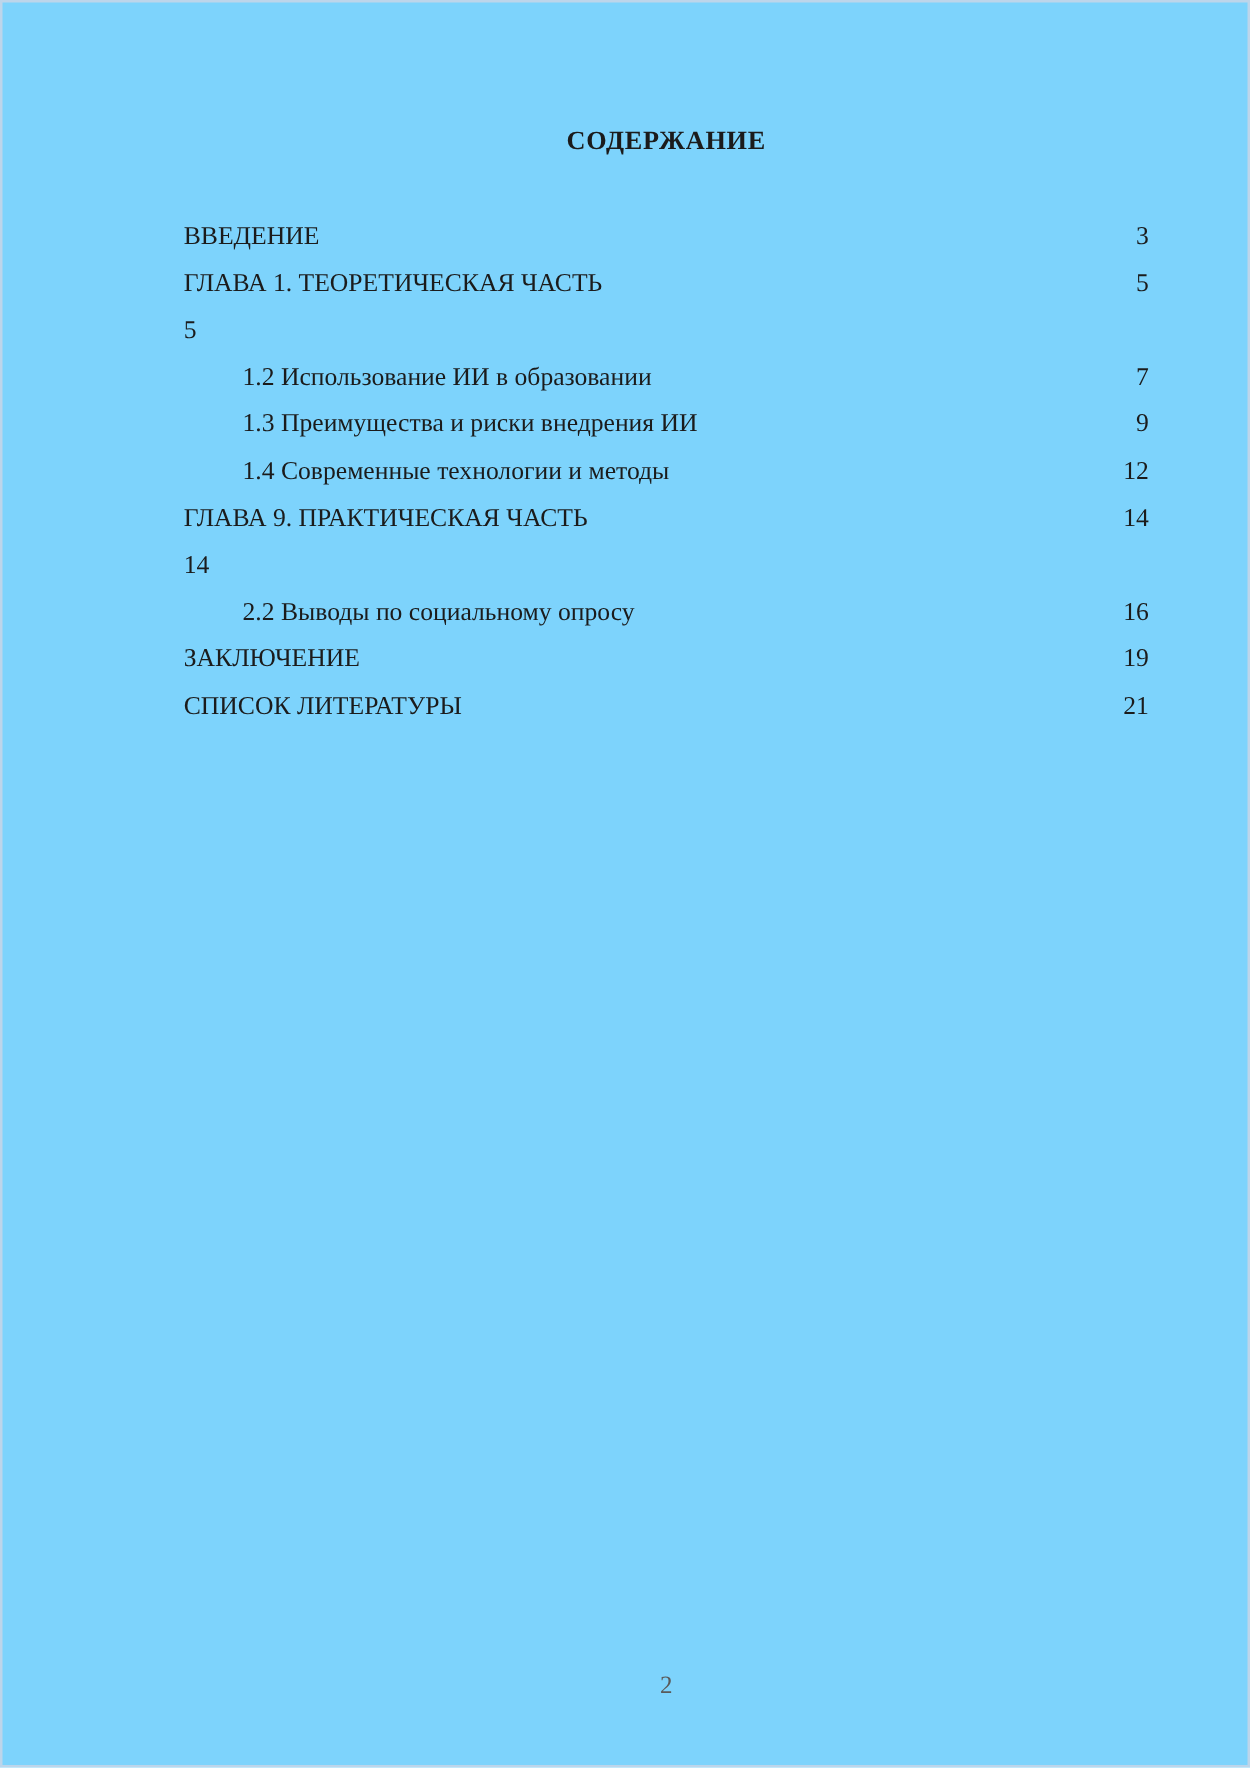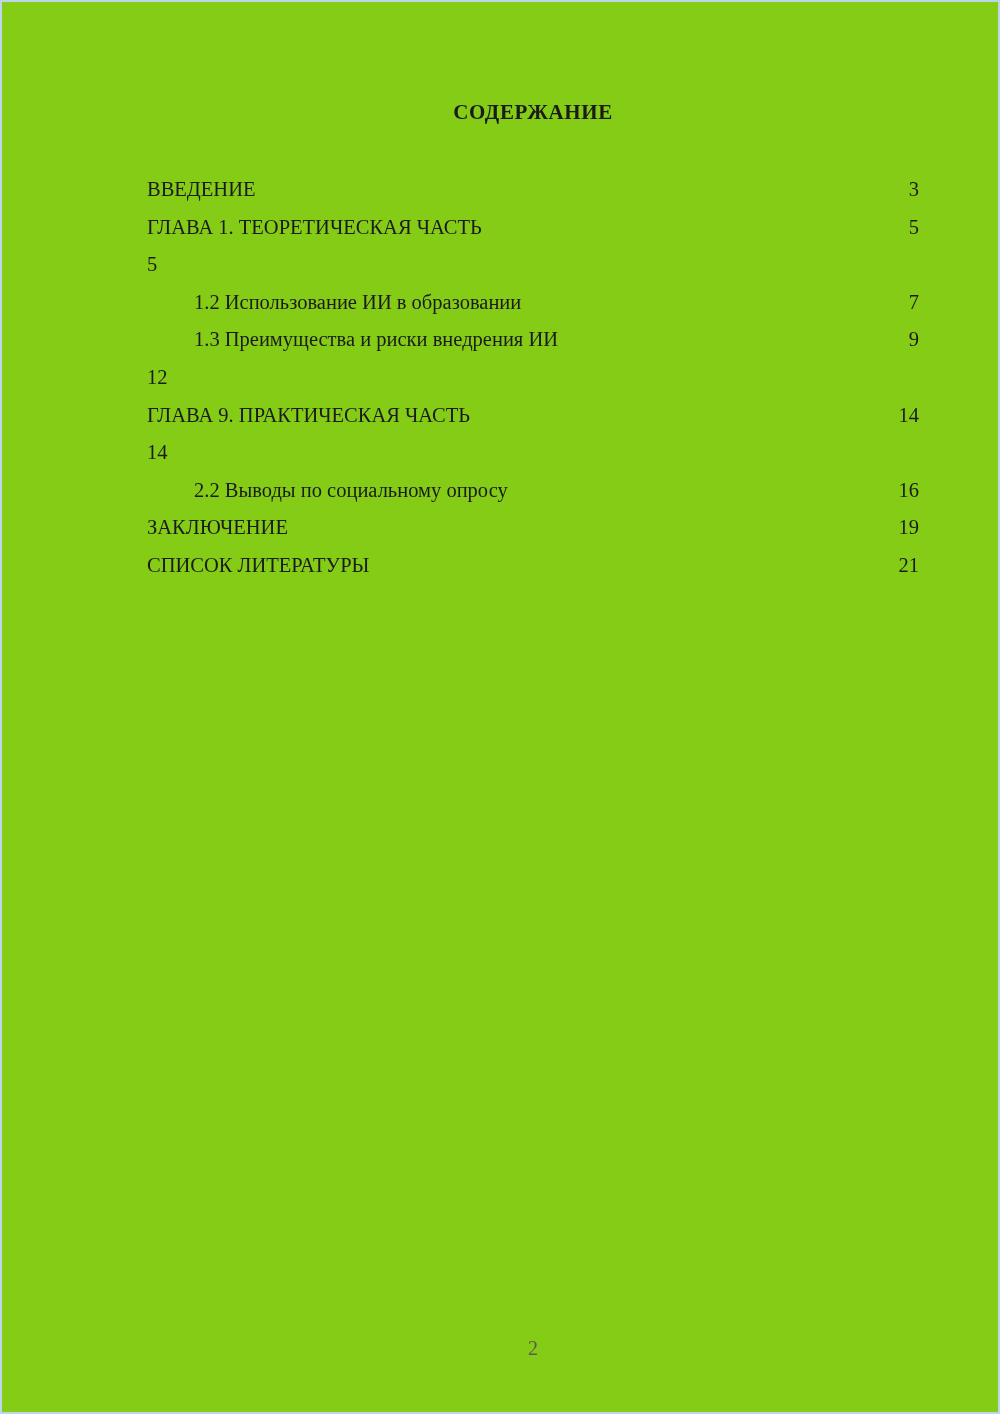--- a/index.html
+++ b/index.html
@@ -7,21 +7,21 @@
   body {
     width: 1000px;
     height: 1414px;
     font-family: "Liberation Serif", "DejaVu Serif", serif;
     color: #1b1b1b;
     position: relative;
   }
   .page {
     width: 1000px;
     height: 1414px;
-    background: #84cc16;
+    background: #7dd3fc;
     border: 2px solid #bdd5ea;
     position: relative;
     padding: 97px 83px 0 145px;
   }
   .content {
     width: 772px; 
   }
   .doc-title {
     text-align: center;
     font-weight: bold;
@@ -80,20 +80,21 @@
         <span class="label">1.2 Использование ИИ в образовании</span>
         <span class="pageno">7</span>
       </div>
 
       <div class="toc-row level-1">
         <span class="label">1.3 Преимущества и риски внедрения ИИ</span>
         <span class="pageno">9</span>
       </div>
 
       <div class="toc-row level-1">
+        <span class="label">1.4 Современные технологии и методы</span>
         <span class="pageno">12</span>
       </div>
 
       <div class="toc-row">
         <span class="label">ГЛАВА 9. ПРАКТИЧЕСКАЯ ЧАСТЬ</span>
         <span class="pageno">14</span>
       </div>
 
       <div class="toc-row level-1">
         <span class="pageno">14</span>

